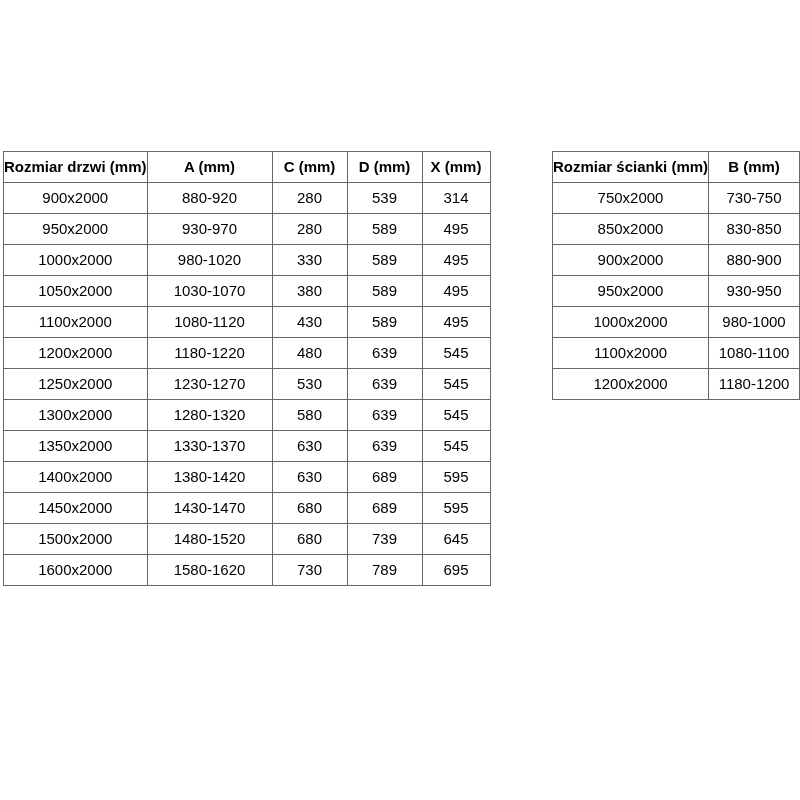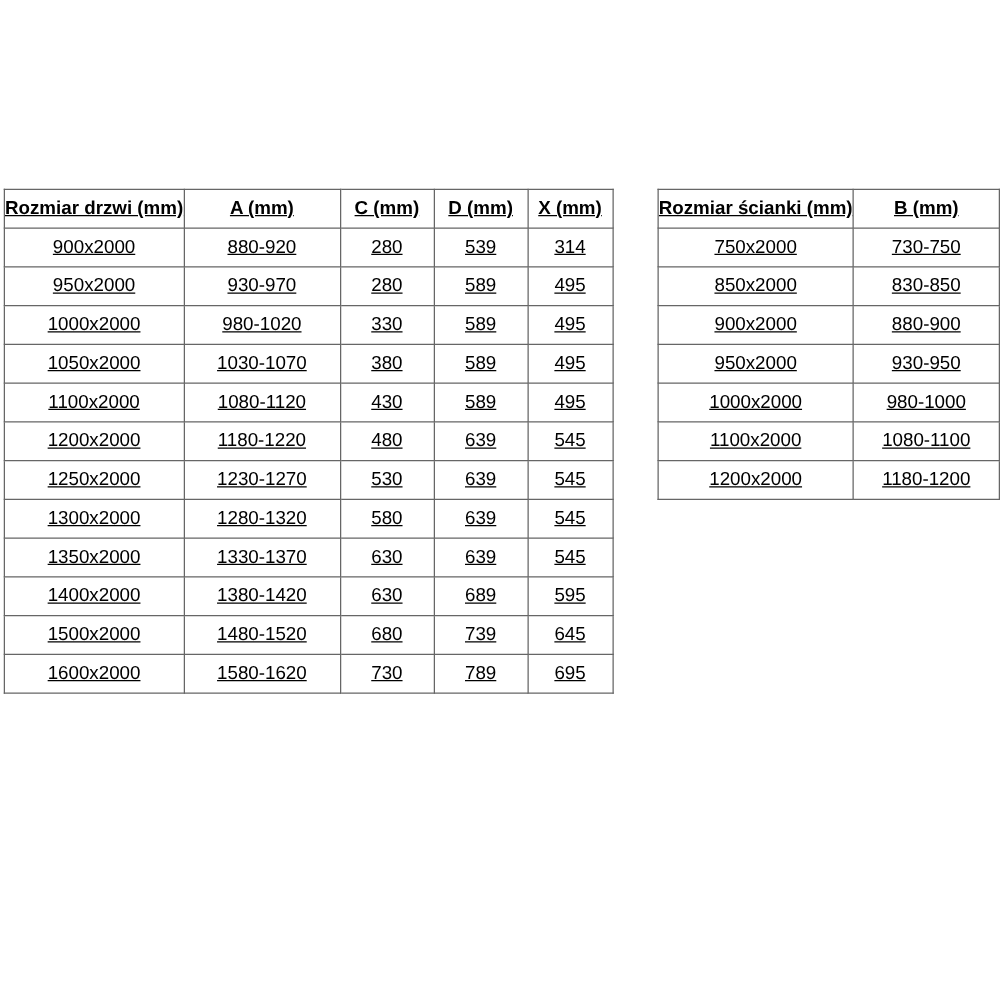--- a/index.html
+++ b/index.html
@@ -10,24 +10,23 @@
   body {
     position: relative;
     width: 800px;
     height: 800px;
     font-family: "Liberation Sans", sans-serif;
     color: #000000;
   }
   .tbl-wrap {
     position: absolute;
     top: 151px;
-    text-decoration: underline;
   }
   #door-table-wrap { left: 3px; }
-  #wall-table-wrap { left: 526px; }
+  #wall-table-wrap { left: 552px; }
   table {
     border-collapse: collapse;
     table-layout: fixed;
   }
   th, td {
     border: 1px solid var(--border-color, #666666);
     height: 30px;
     padding: 0;
     text-align: center;
     vertical-align: middle;
@@ -126,20 +125,27 @@
           <td>545</td>
         </tr>
         <tr>
           <td>1400x2000</td>
           <td>1380-1420</td>
           <td>630</td>
           <td>689</td>
           <td>595</td>
         </tr>
         <tr>
+          <td>1450x2000</td>
+          <td>1430-1470</td>
+          <td>680</td>
+          <td>689</td>
+          <td>595</td>
+        </tr>
+        <tr>
           <td>1500x2000</td>
           <td>1480-1520</td>
           <td>680</td>
           <td>739</td>
           <td>645</td>
         </tr>
         <tr>
           <td>1600x2000</td>
           <td>1580-1620</td>
           <td>730</td>

